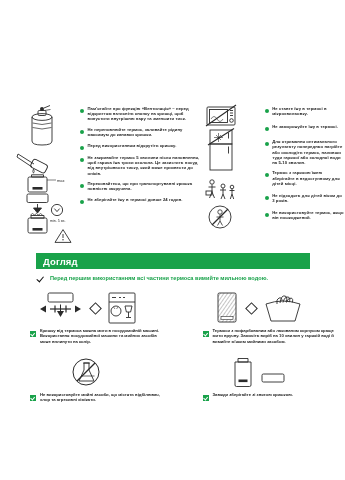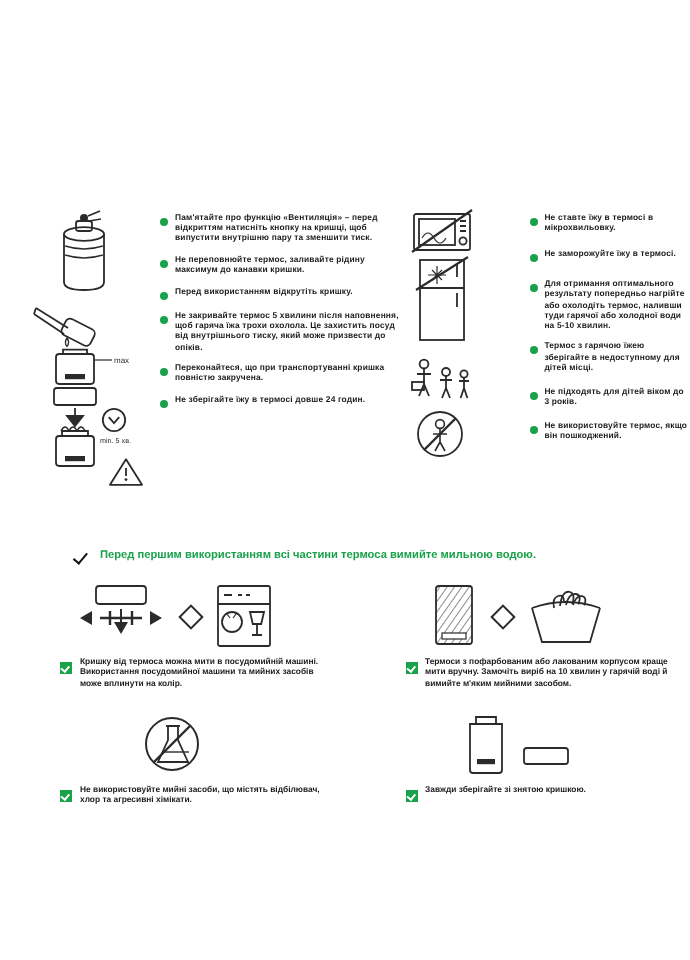--- a/index.html
+++ b/index.html
@@ -296,20 +296,23 @@
           <span class="txt">Не підходять для дітей віком до 3 років.</span>
         </div>
         <div class="li" style="margin-top:7px;">
           <span class="bullet"></span>
           <span class="txt">Не використовуйте термос, якщо він пошкоджений.</span>
         </div>
       </div>
     </div>
   </div>
 
+  <div class="care-head">
+    <span class="title">Догляд</span>
+  </div>
 
   <div class="care-sub">
     <span class="tick"></span>
     <span class="t">Перед першим використанням всі частини термоса вимийте мильною водою.</span>
   </div>
 
   <div class="care-row" style="top:288px;">
 
     <div class="care-cell">
       <div class="iconbar">

